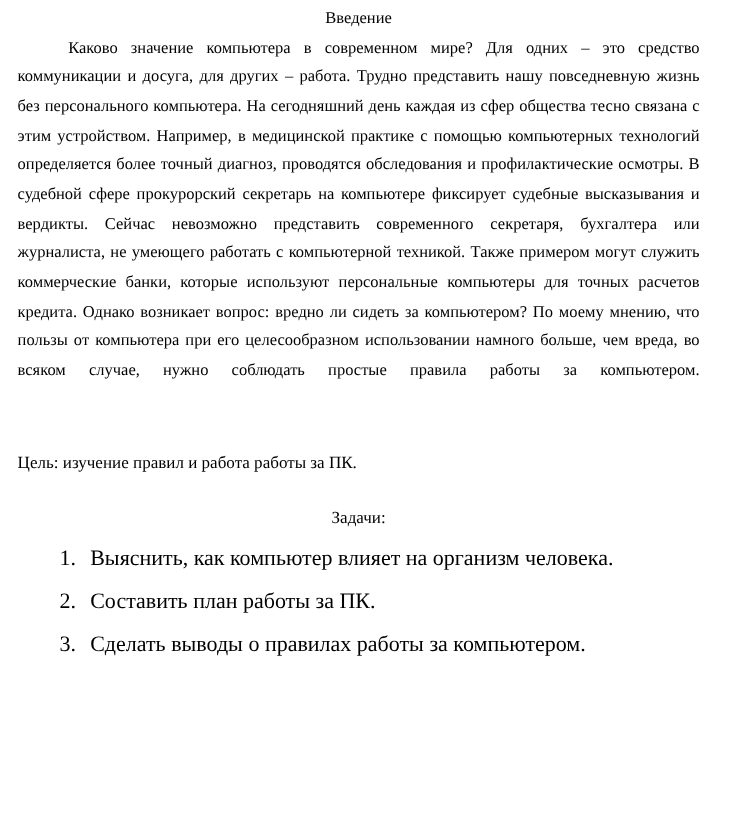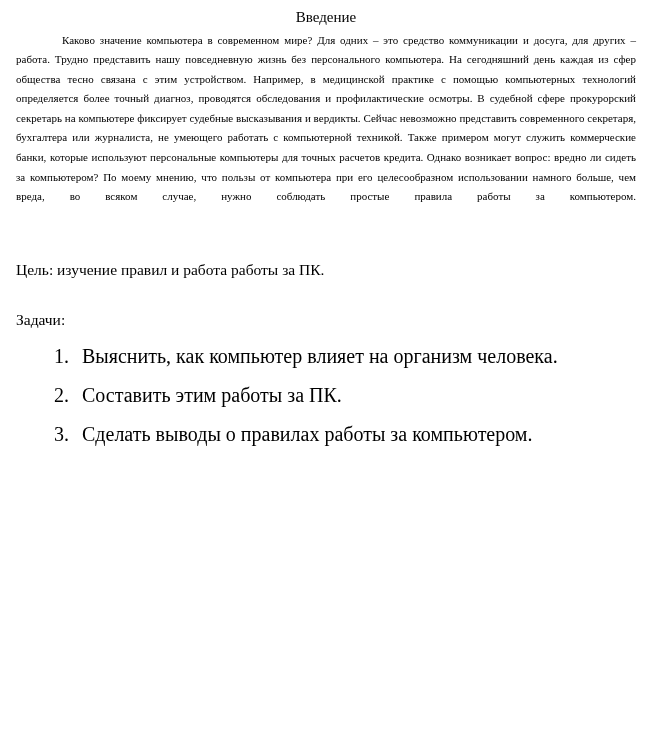--- a/index.html
+++ b/index.html
@@ -23,39 +23,39 @@
   .doc-title {
     text-align: center;
     font-size: 15px;
     line-height: 1.5;
     margin: 0 0 2px 0;
     font-weight: normal;
   }
   .body-par {
     text-align: justify;
     text-justify: inter-word;
-    font-size: 11px;
+    font-size: 15px;
     line-height: 1.78;
     margin: 0;
     text-indent: 46px;
     hyphens: none;
   }
   .spacer-lg { height: 30px; }
   .spacer-md { height: 22px; }
   .plain-line {
     font-size: 15.5px;
     line-height: 1.78;
     margin: 0;
     text-align: left;
   }
   .tasks-label {
     font-size: 15.5px;
     line-height: 1.78;
     margin: 0;
-    text-align: left;
+    text-align: center;
   }
   ol.task-list {
     margin: 4px 0 0 0;
     padding-left: 58px;
     font-size: 20px;
     line-height: 1.95;
   }
   ol.task-list li {
     padding-left: 8px;
   }
@@ -78,17 +78,17 @@
   <div class="spacer-lg"></div>
 
   <p class="plain-line">Цель: изучение правил и работа работы за ПК.</p>
 
   <div class="spacer-md"></div>
 
   <p class="tasks-label">Задачи:</p>
 
   <ol class="task-list">
     <li>Выяснить, как компьютер влияет на организм человека.</li>
-    <li>Составить этим работы за ПК.</li>
+    <li>Составить план работы за ПК.</li>
     <li>Сделать выводы о правилах работы за компьютером.</li>
   </ol>
 
 </div>
 
 </body></html>

